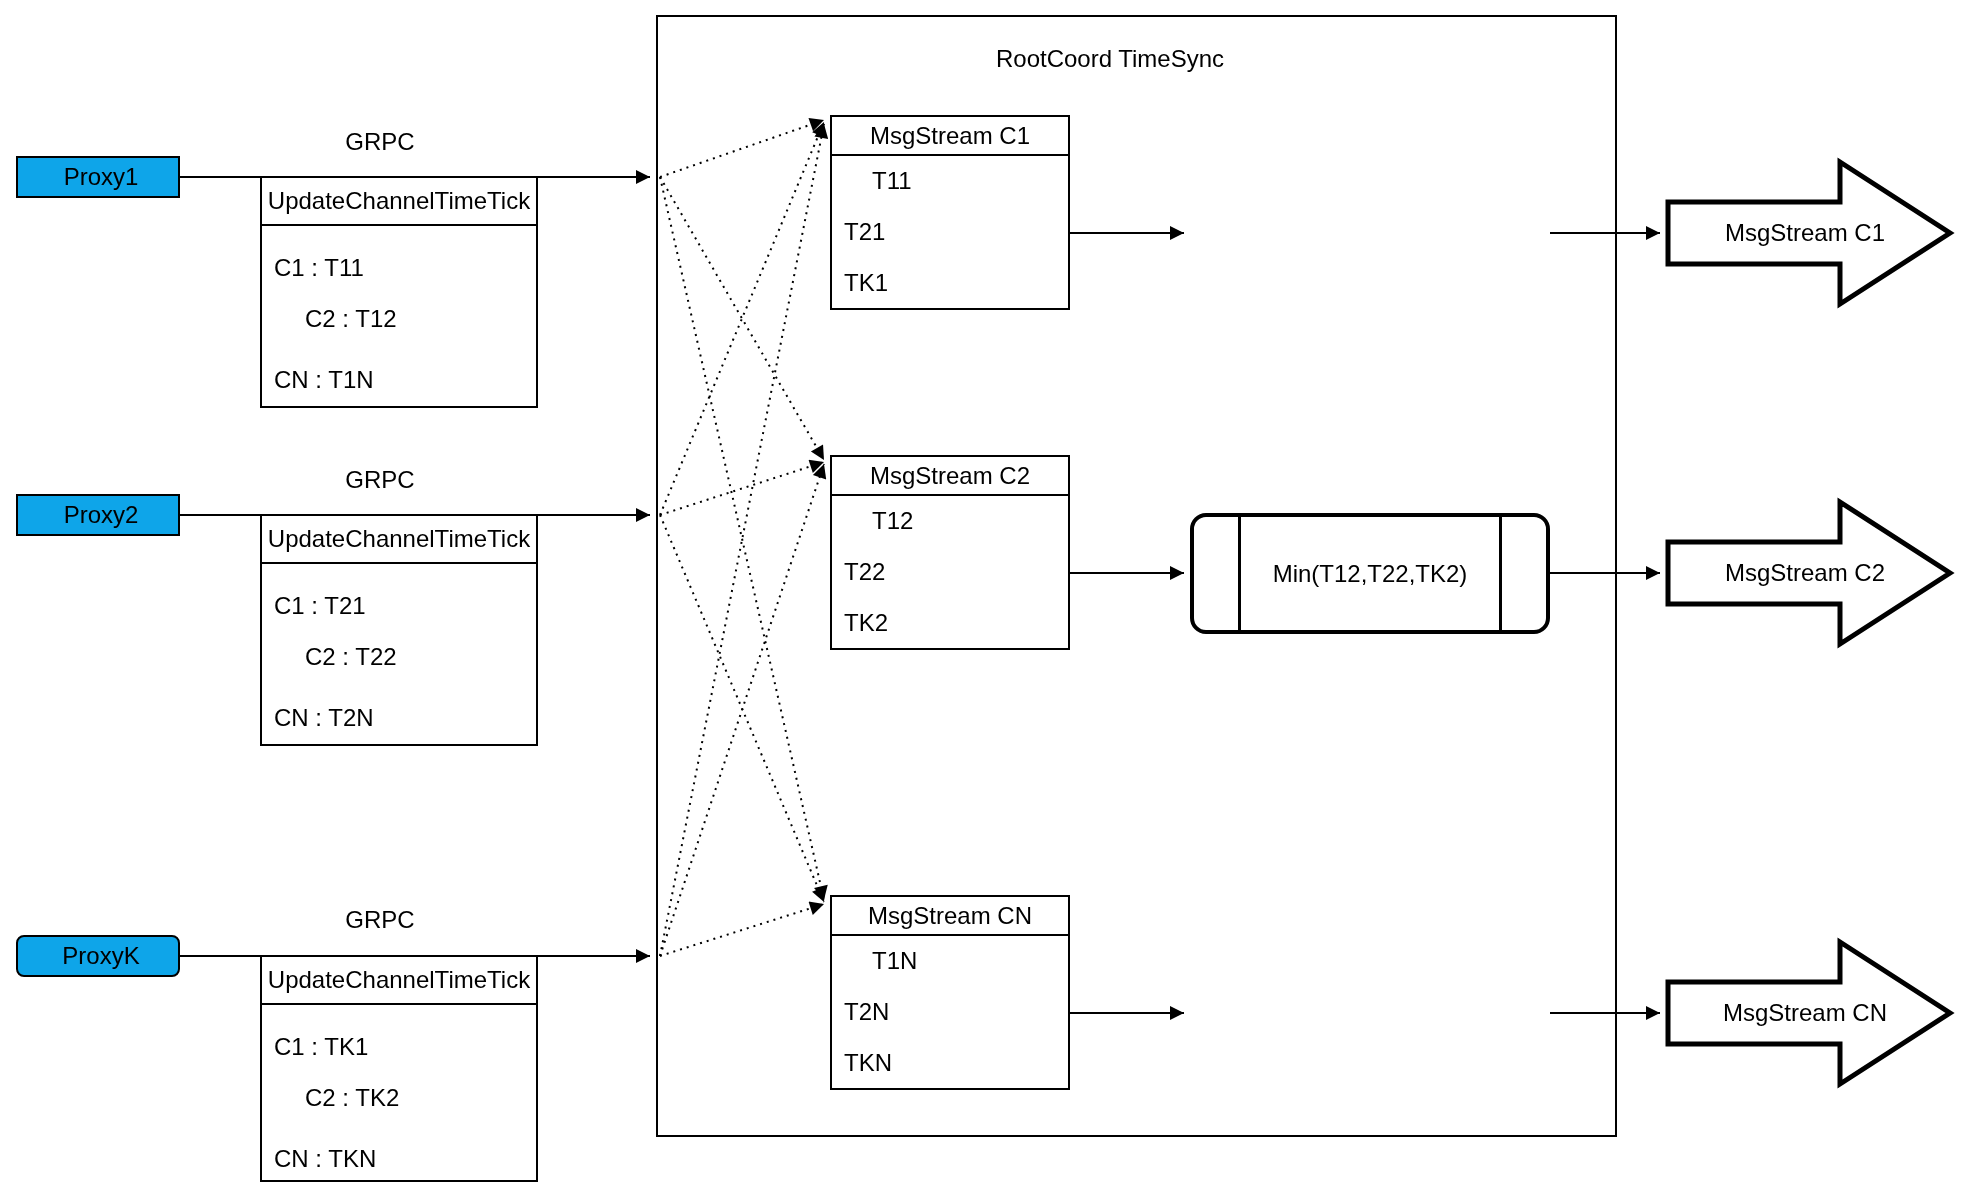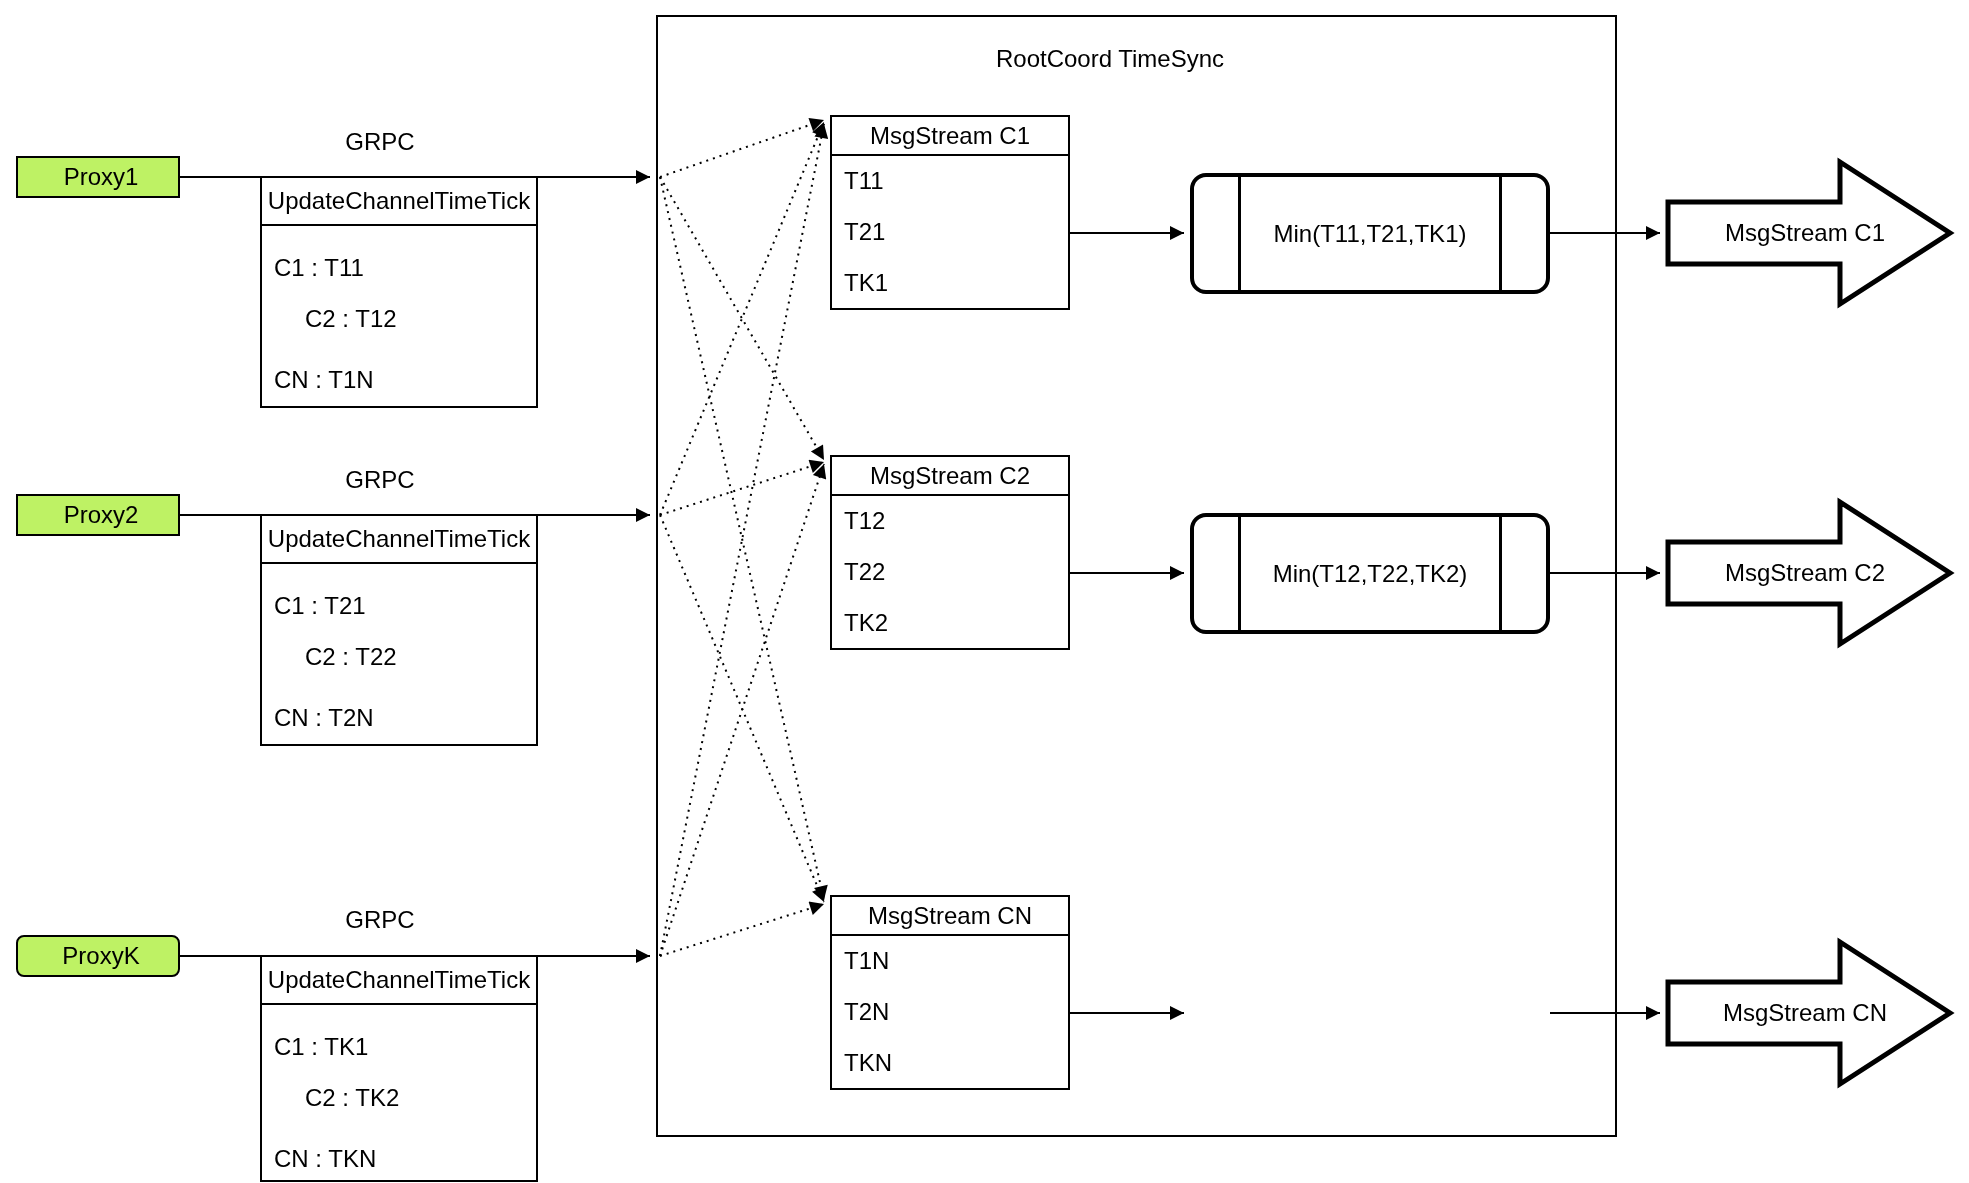--- a/index.html
+++ b/index.html
@@ -4,30 +4,30 @@
 <style>
   html,body{margin:0;padding:0;background:#fff;}
   #canvas{
     position:relative;width:1969px;height:1183px;background:#ffffff;
     font-family:"Liberation Sans",sans-serif;font-size:24px;color:#000;
     overflow:hidden;
   }
   #wires{position:absolute;left:0;top:0;z-index:0;}
   .abs{position:absolute;box-sizing:border-box;}
   .center{display:flex;align-items:center;justify-content:center;text-align:center;}
-  .box{border:2px solid #000;background:#bef264;z-index:2;padding-left:6px;}
+  .box{border:2px solid #000;background:#0ea5e9;z-index:2;padding-left:6px;}
   .label{z-index:2;white-space:nowrap;}
   .bigbox{border:2px solid #000;background:transparent;z-index:1;}
   .tbl{border:2px solid #000;background:#fff;z-index:2;}
   .tbl .hdr{box-sizing:border-box;border-bottom:2px solid #000;display:flex;align-items:center;justify-content:center;white-space:nowrap;}
   .tbl-left .hdr{height:48px;}
   .tbl-mid .hdr{height:39px;}
   .tbl .row{position:absolute;left:12px;height:30px;display:flex;align-items:center;white-space:nowrap;}
   .tbl-left .row1{top:75px;} .tbl-left .row2{top:126px;margin-left:31px;} .tbl-left .row3{top:187px;}
-  .tbl-mid .row1{top:49px;}  .tbl-mid .row2{top:100px;}  .tbl-mid .row3{top:151px;}
+  .tbl-mid .row1{top:49px;margin-left:28px;}  .tbl-mid .row2{top:100px;}  .tbl-mid .row3{top:151px;}
   .min{border:4px solid #000;border-radius:16px;background:#fff;z-index:2;}
   .min .inl{position:absolute;top:0;bottom:0;width:3px;background:#000;}
   .min .inl-l{left:44px;} .min .inl-r{right:44px;}
   .min .mintext{position:absolute;left:0;right:0;top:0;bottom:0;display:flex;align-items:center;justify-content:center;white-space:nowrap;}
   .arrow-label{z-index:2;}
 </style>
 </head>
 <body>
 
 <div id="canvas">
@@ -110,25 +110,20 @@
     <div class="row row2">T22</div>
     <div class="row row3">TK2</div>
   </div>
   <div class="abs tbl tbl-mid" style="left:830px;top:895px;width:240px;height:195px;">
     <div class="hdr">MsgStream CN</div>
     <div class="row row1">T1N</div>
     <div class="row row2">T2N</div>
     <div class="row row3">TKN</div>
   </div>
 
-  <div class="abs min" style="left:1190px;top:173px;width:360px;height:121px;">
-    <div class="inl inl-l"></div>
-    <div class="inl inl-r"></div>
-    <div class="mintext">Min(T11,T21,TK1)</div>
-  </div>
   <div class="abs min" style="left:1190px;top:513px;width:360px;height:121px;">
     <div class="inl inl-l"></div>
     <div class="inl inl-r"></div>
     <div class="mintext">Min(T12,T22,TK2)</div>
   </div>
 
   <div class="abs label center arrow-label" style="left:1680px;top:218px;width:250px;height:30px;">MsgStream C1</div>
   <div class="abs label center arrow-label" style="left:1680px;top:558px;width:250px;height:30px;">MsgStream C2</div>
   <div class="abs label center arrow-label" style="left:1680px;top:998px;width:250px;height:30px;">MsgStream CN</div>
 

